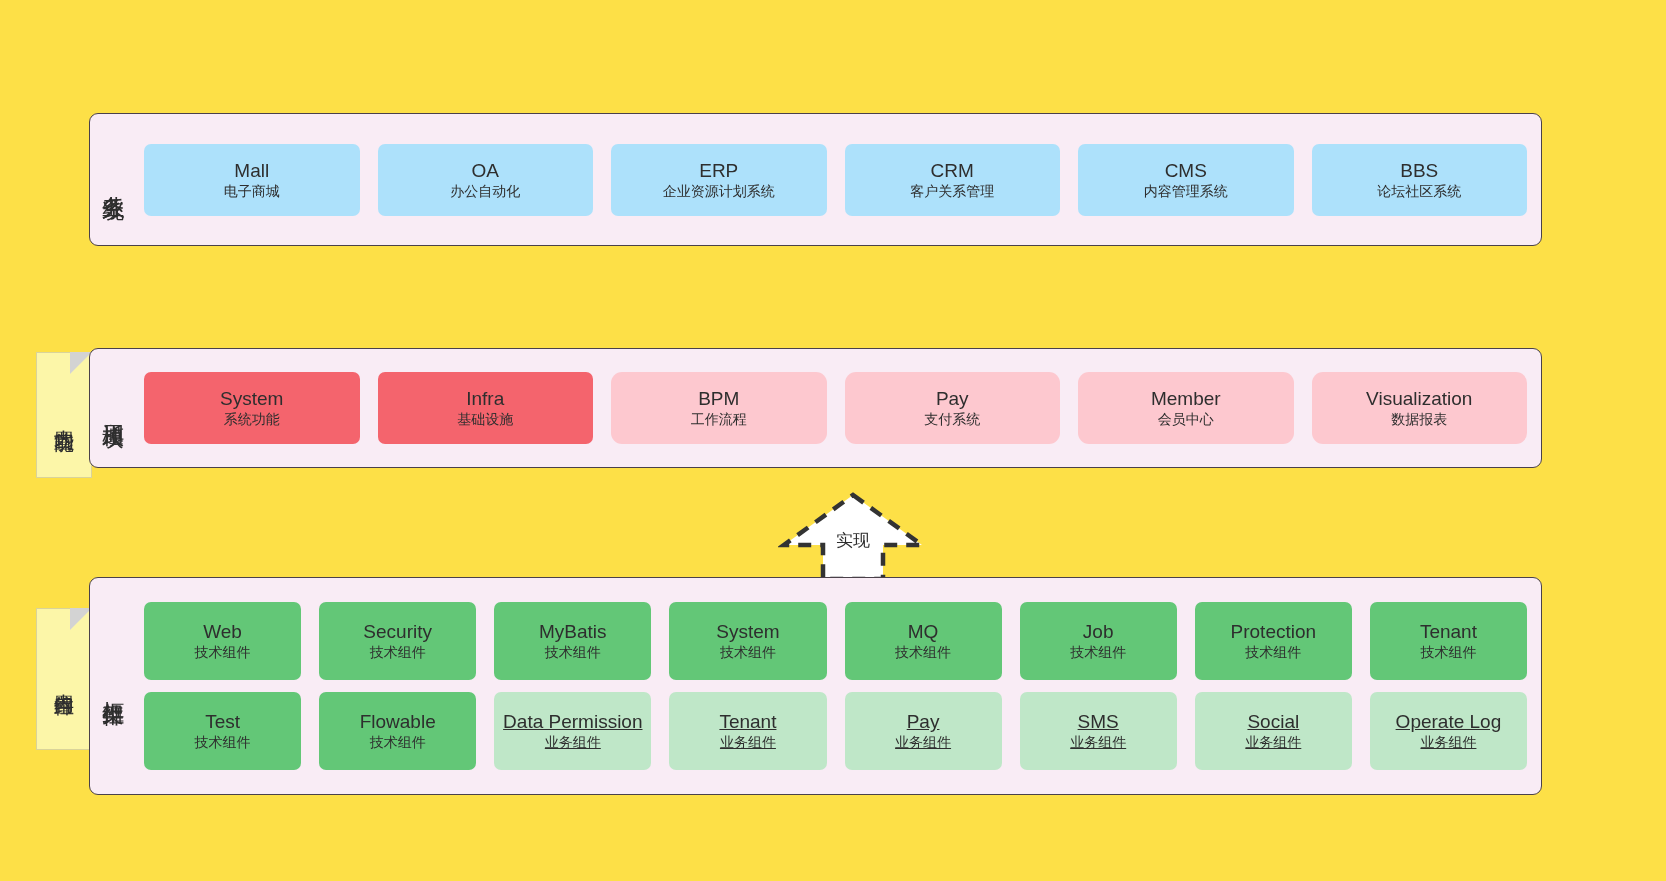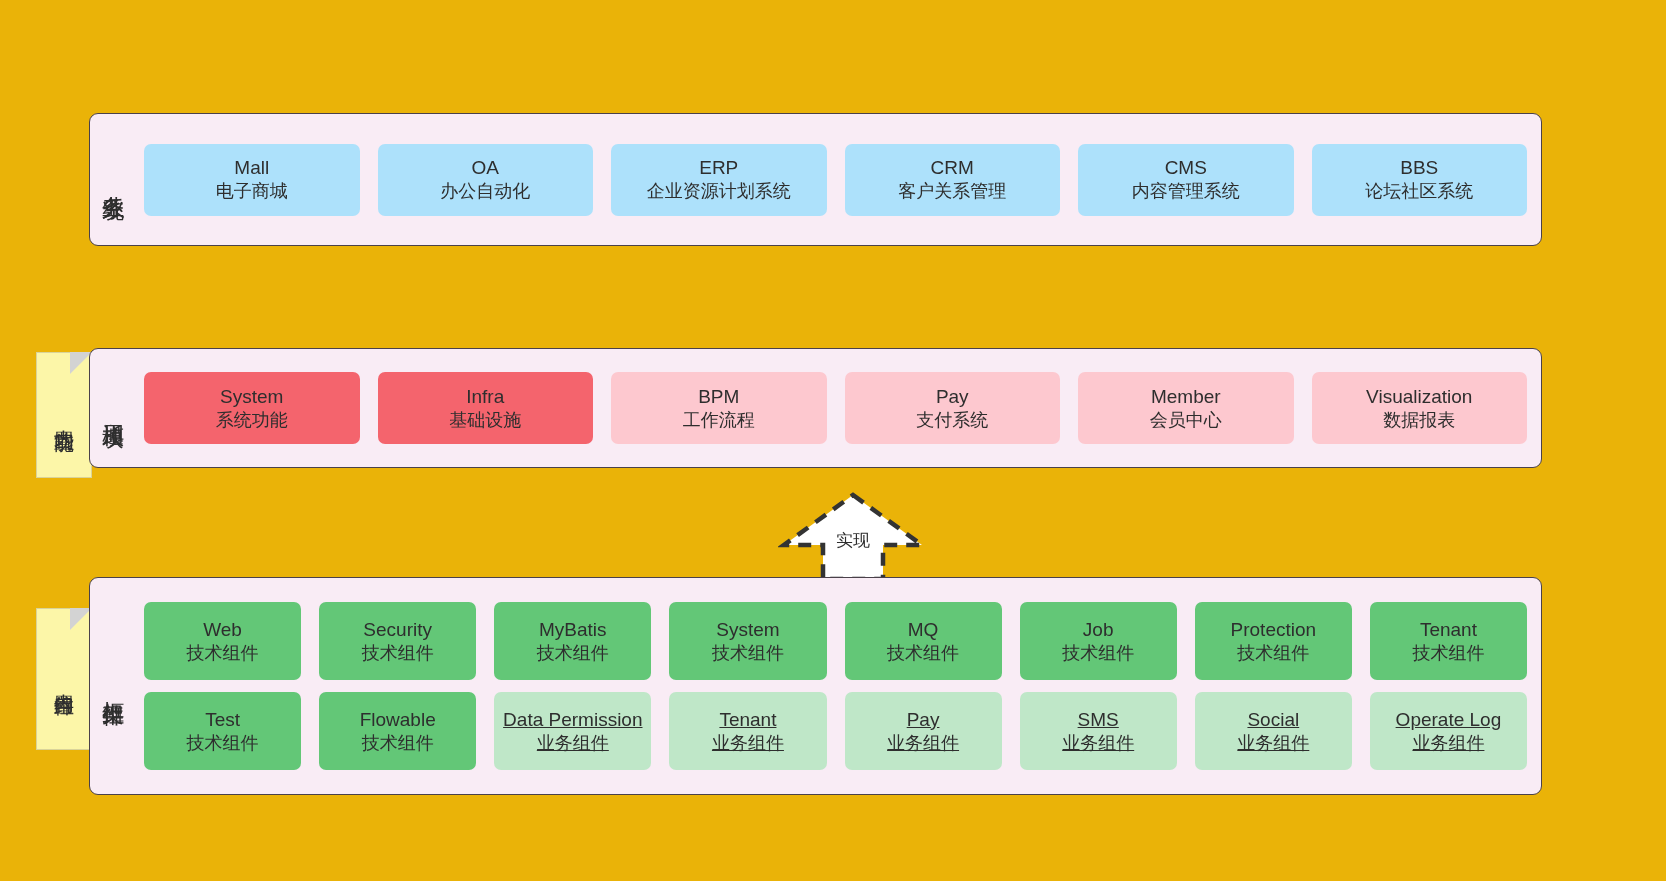--- a/index.html
+++ b/index.html
@@ -5,21 +5,21 @@
   * { box-sizing: border-box; }
   html, body {
     margin: 0; padding: 0;
     background: #f8f8f8;
     font-family: "Liberation Sans", "DejaVu Sans", sans-serif;
   }
   #canvas {
     position: relative;
     width: 1666px;
     height: 881px;
-    background: #eab308;
+    background: #fde047;
     overflow: hidden;
   }
 
   
   .layer-panel {
     position: absolute;
     background: #f9ecf5;
     border: 1.6px solid #4a414a;
     border-radius: 9px;
     display: flex;
@@ -60,26 +60,26 @@
     display: flex;
     flex-direction: column;
     align-items: center;
     justify-content: center;
     text-align: center;
     color: #2e2e2e;
     line-height: 1.26;
     padding: 4px 4px;
   }
   .card .l1 { font-size: 19px; }
-  .card .l2 { font-size: 18px; }
+  .card .l2 { font-size: 14px; }
 
   
   .c-blue       { background: #ade1fb; }
   .c-red        { background: #f4646d; }
-  .c-pink       { background: #fdc8cf; }
+  .c-pink       { background: #fdc8cf; border-radius: 11px; }
   .c-green      { background: #63c777; }
   .c-lightgreen { background: #bfe7c8; text-decoration: underline; }
 
   
   #business  { left: 89px;  top: 113px; width: 1453px; height: 133px; }
   #common    { left: 89px;  top: 348px; width: 1453px; height: 120px; align-items: center; }
   #framework { left: 89px;  top: 577px; width: 1453px; height: 218px; }
 
   #business .card, #common .card { min-height: 72px; }
   #framework .card { min-height: 78px; }

